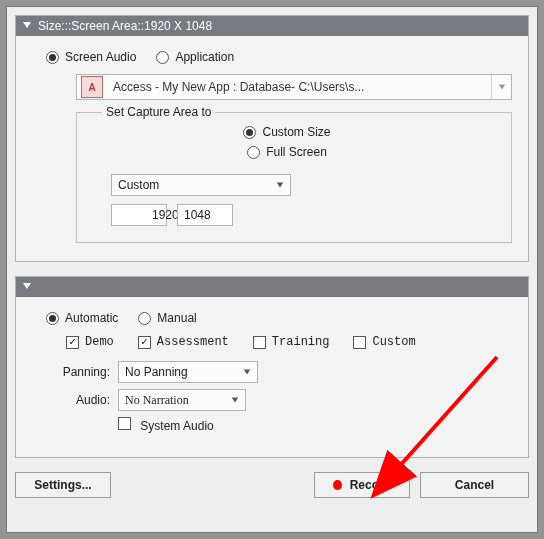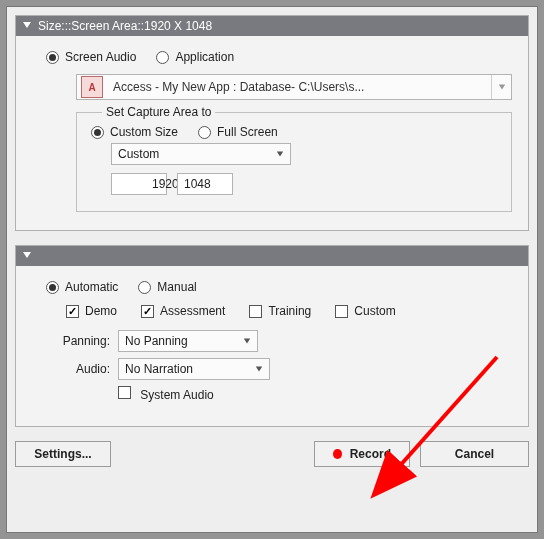--- a/index.html
+++ b/index.html
@@ -115,21 +115,21 @@
   }
 
   .footer {
     display: flex; align-items: center; justify-content: space-between;
     margin-top: 6px;
     font-weight: bold;
   }
   .footer .right { display: flex; gap: 10px; }
   .rec-dot { width: 10px; height: 10px; background: #ff0000; border-radius: 50%; margin-right: 8px; }
 
-  .check-row { display: flex; align-items: center; gap: 24px; margin: 4px 0 12px 20px; flex-wrap: wrap; }
+  .check-row { display: flex; align-items: center; gap: 24px; margin: 4px 0 12px 20px; flex-wrap: wrap; font-family: Liberation Mono, monospace; }
   .check-row .copt { display: inline-flex; align-items: center; }
 
   .arrow-svg { position: absolute; pointer-events: none; }
 </style>
 </head>
 <body>
 
 <div class="window">
 
   <div class="panel">
@@ -160,21 +160,21 @@
         <span class="app-dd">
           <svg width="8" height="8" viewBox="0 0 10 10">
               <polygon points="1,2 9,2 5,8" fill="#999"></polygon>
             </svg>
         </span>
       </div>
 
       <div class="fieldset">
         <span class="legend">Set Capture Area to</span>
 
-        <div class="radio-row" style="margin-bottom:4px;">
+        <div class="radio-row" style="margin-bottom:15px;flex-direction:column;">
           <span class="opt">
             <span class="radio checked"></span>
             <span>Custom Size</span>
           </span>
           <span class="opt">
             <span class="radio"></span>
             <span>Full Screen</span>
           </span>
         </div>
 
@@ -248,21 +248,21 @@
           <span class="caret">
             <svg width="8" height="8" viewBox="0 0 10 10">
                 <polygon points="1,2 9,2 5,8" fill="#555"></polygon>
               </svg>
           </span>
         </div>
       </div>
 
       <div class="form-row">
         <span class="form-label">Audio:</span>
-        <div class="select" style="width:152px;">
+        <div class="select" style="width:128px;font-family:Liberation Serif, serif;">
           <span>No Narration</span>
           <span class="caret">
             <svg width="8" height="8" viewBox="0 0 10 10">
                 <polygon points="1,2 9,2 5,8" fill="#555"></polygon>
               </svg>
           </span>
         </div>
       </div>
 
       <div class="form-row">

